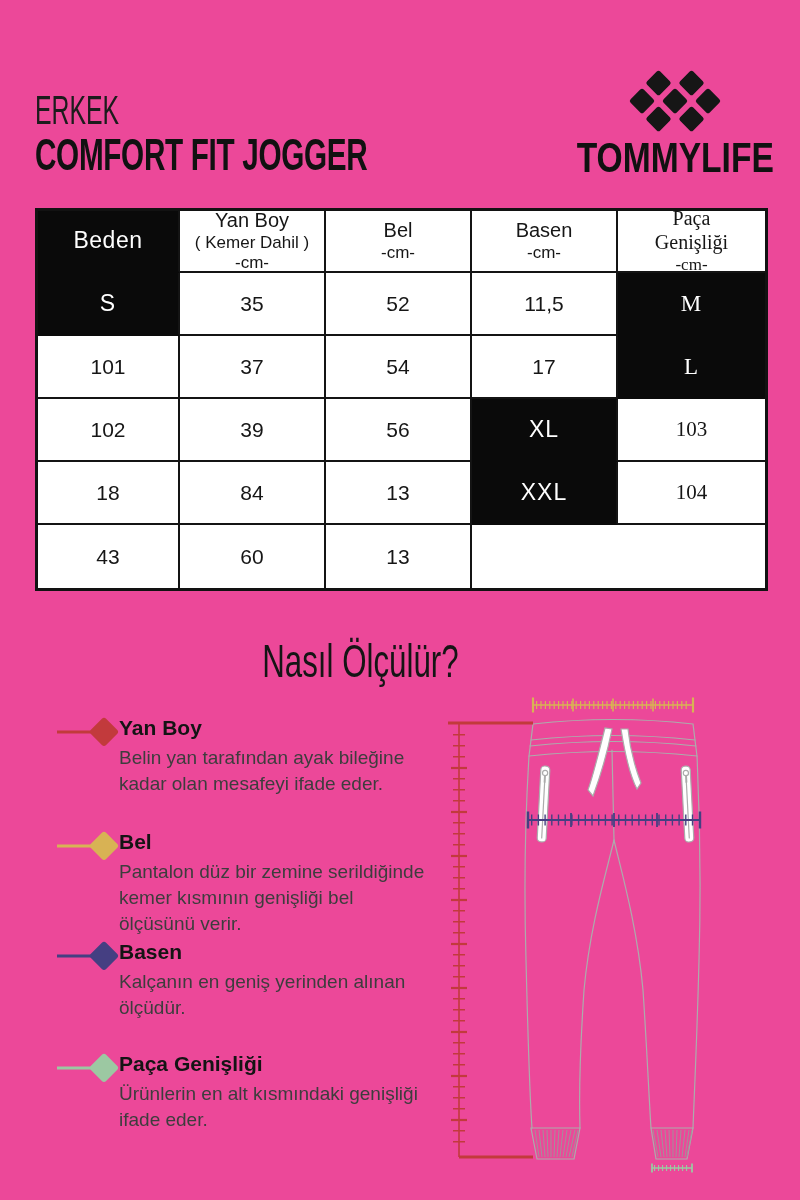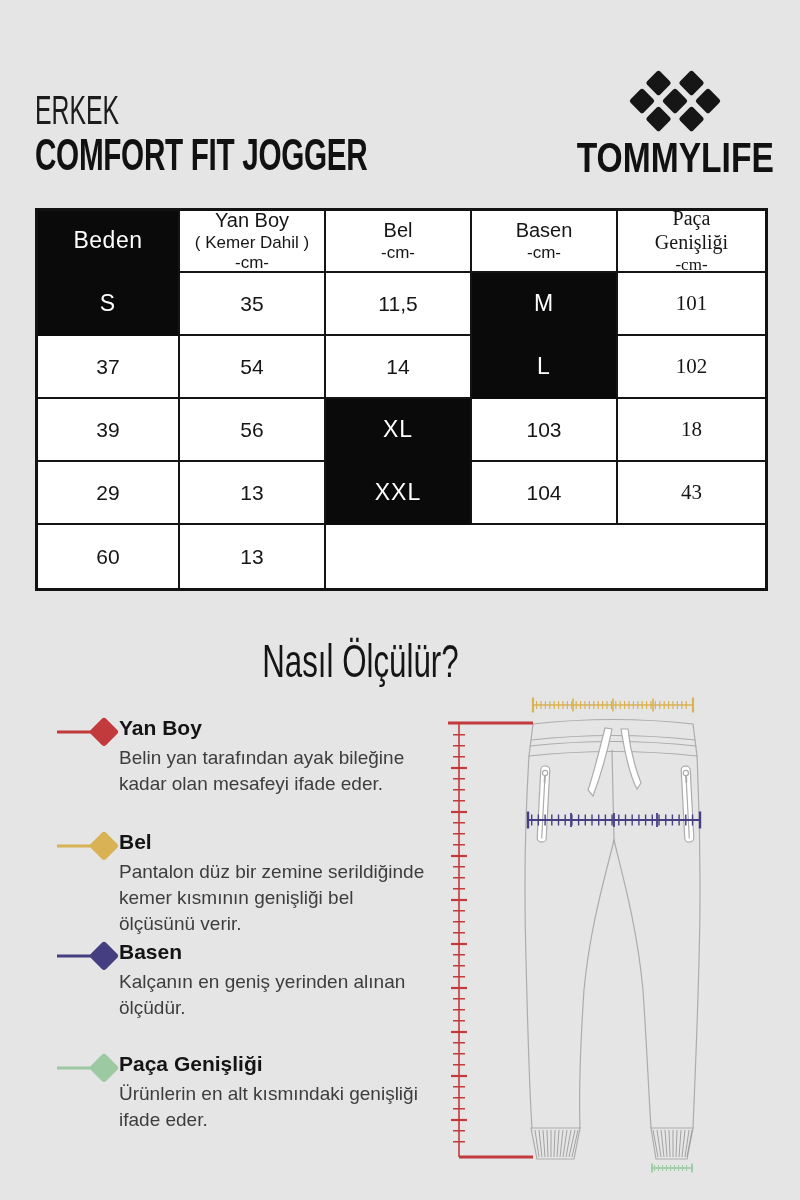--- a/index.html
+++ b/index.html
@@ -1,16 +1,16 @@
 <!DOCTYPE html>
 <html><head>
 <meta charset="utf-8">
 <style>
   html,body{margin:0;padding:0;background:#fff;}
-  .page{position:relative;width:800px;height:1200px;background:#e5e5e5;overflow:hidden;
+  .page{position:relative;width:800px;height:1200px;background:#ec4899;overflow:hidden;
         font-family:"Liberation Sans",sans-serif;color:#111;}
   .abs{position:absolute;}
   .cond{display:inline-block;white-space:nowrap;}
 
   
   .category{left:35px;top:88px;}
   .category .cond{font-size:40px;font-weight:500;color:#1c1c1c;transform:scaleX(.62);transform-origin:left top;}
   .title{left:35px;top:129px;}
   .title .cond{font-size:45px;font-weight:800;letter-spacing:-.5px;transform:scaleX(.66);transform-origin:left top;}
   .logo{left:620px;top:68px;}
@@ -84,37 +84,38 @@
       <span class="h2">-cm-</span>
     </div>
     <div class="c hc">
       <span class="h1">Paça</span>
       <span class="h1">Genişliği</span>
       <span class="h2">-cm-</span>
     </div>
 
     <div class="c dark sc">S</div>
     <div class="c">35</div>
+    <div class="c">52</div>
     <div class="c">11,5</div>
 
     <div class="c dark sc">M</div>
     <div class="c">101</div>
     <div class="c">37</div>
     <div class="c">54</div>
-    <div class="c">14</div>
+    <div class="c">17</div>
 
     <div class="c dark sc">L</div>
     <div class="c">102</div>
     <div class="c">39</div>
     <div class="c">56</div>
 
     <div class="c dark sc">XL</div>
     <div class="c">103</div>
     <div class="c">18</div>
-    <div class="c">29</div>
+    <div class="c">84</div>
     <div class="c">13</div>
 
     <div class="c dark sc">XXL</div>
     <div class="c">104</div>
     <div class="c">43</div>
     <div class="c">60</div>
     <div class="c">13</div>
   </div>
 
   <div class="abs measure-title">

